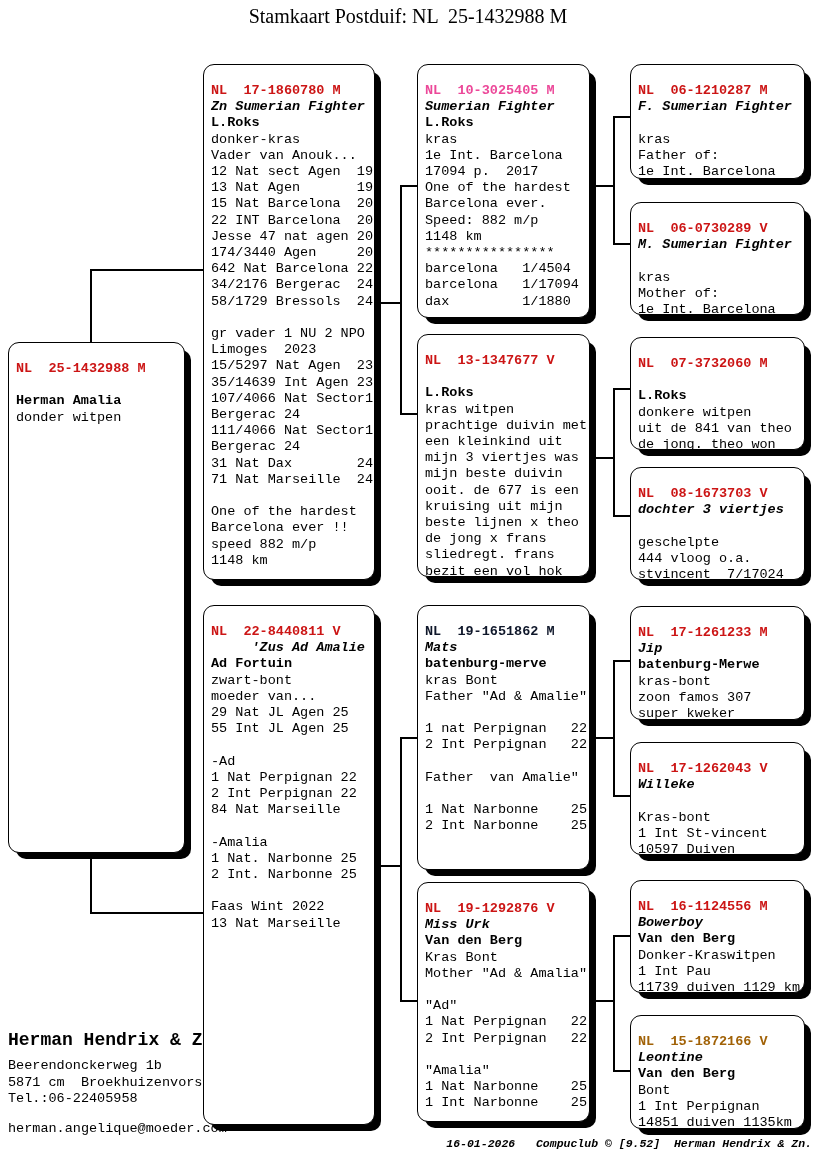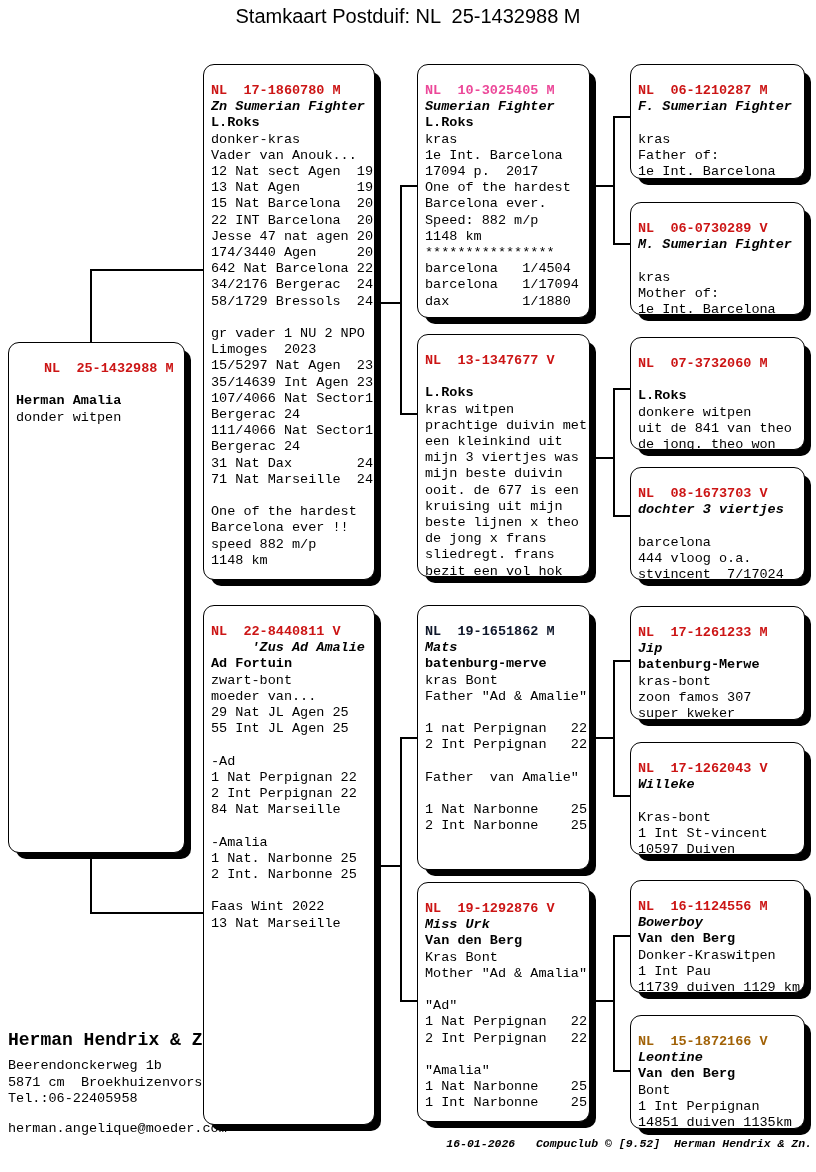--- a/index.html
+++ b/index.html
@@ -1,19 +1,19 @@
 <!DOCTYPE html>
 <html><head>
 <meta charset="utf-8">
 <style>
   html,body{margin:0;padding:0;background:#fff;}
   .page{position:relative;width:816px;height:1172px;background:#fff;overflow:hidden;
         font-family:"Liberation Mono",monospace;color:#000;}
   .title{position:absolute;top:5px;left:0;width:100%;text-align:center;
-         font-family:Liberation Sans, sans-serif;font-size:20px;white-space:pre;color:#000;}
+         font-family:Liberation Serif, serif;font-size:20px;white-space:pre;color:#000;}
   .pbox{position:absolute;background:#fff;border:1.5px solid #000;border-radius:11px;
         box-shadow:7px 7px 0 -1px #000;padding:18px 7px;box-sizing:border-box;overflow:hidden;z-index:2;}
   .ring{font-size:13.5px;line-height:16.2px;font-weight:bold;white-space:pre;}
   .line{font-size:13.5px;line-height:16.2px;white-space:pre;color:#000;}
   .line.b{font-weight:bold;}
   .line.bi{font-weight:bold;font-style:italic;}
   .hline,.vline{position:absolute;background:#000;z-index:1;}
   .hline{height:1.5px;}
   .vline{width:1.5px;}
   .owner{position:absolute;left:8px;top:1030px;font-size:18px;font-weight:bold;white-space:pre;}
@@ -24,21 +24,21 @@
              font-weight:bold;white-space:pre;}
 </style>
 </head>
 <body>
 
 <div class="page">
 
   <div class="title">Stamkaart Postduif: NL  25-1432988 M</div>
 
   <div class="pbox" style="left:8px;top:342px;width:177px;height:511px">
-    <div class="ring" style="color: rgb(204, 21, 21); margin-left: 28px;">NL  25-1432988 M</div>
+    <div class="ring" style="color: rgb(204, 21, 21);">NL  25-1432988 M</div>
     <div>
         <div class="line">&nbsp;</div>
         <div class="line b">Herman Amalia</div>
         <div class="line">donder witpen</div>
       </div>
   </div>
 
   <div class="pbox" style="left:203px;top:64px;width:172px;height:516px">
     <div class="ring" style="color: rgb(204, 21, 21);">NL  17-1860780 M</div>
     <div>
@@ -196,21 +196,21 @@
         <div class="line">donkere witpen</div>
         <div class="line">uit de 841 van theo</div>
         <div class="line">de jong. theo won</div>
       </div>
   </div>
   <div class="pbox" style="left:630px;top:467px;width:175px;height:113px">
     <div class="ring" style="color: rgb(204, 21, 21);">NL  08-1673703 V</div>
     <div>
         <div class="line bi">dochter 3 viertjes</div>
         <div class="line">&nbsp;</div>
-        <div class="line">barcelona</div>
+        <div class="line">geschelpte</div>
         <div class="line">444 vloog o.a.</div>
         <div class="line">stvincent  7/17024</div>
       </div>
   </div>
   <div class="pbox" style="left:630px;top:606px;width:175px;height:114px">
     <div class="ring" style="color: rgb(204, 21, 21);">NL  17-1261233 M</div>
     <div>
         <div class="line bi">Jip</div>
         <div class="line b">batenburg-Merwe</div>
         <div class="line">kras-bont</div>

